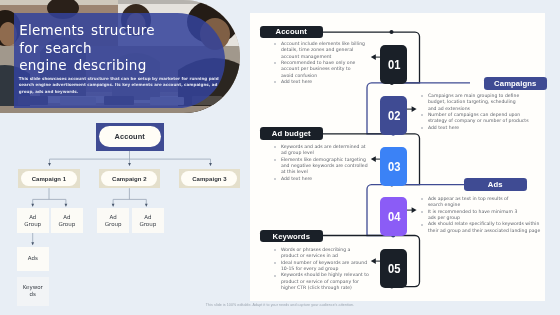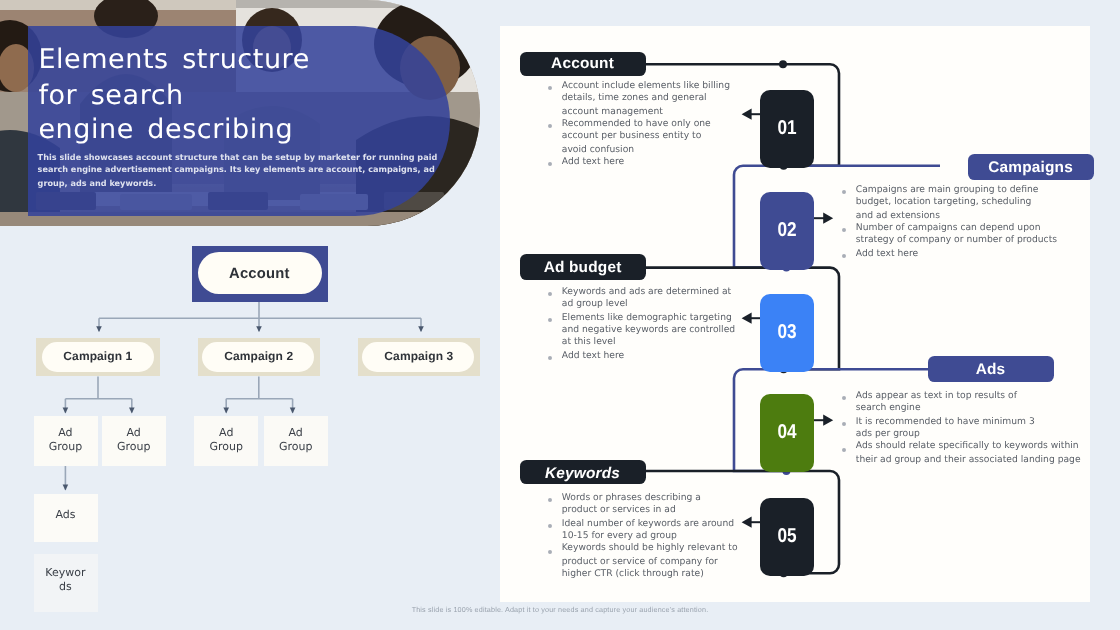--- a/index.html
+++ b/index.html
@@ -58,21 +58,21 @@
   .panel{position:absolute;left:250px;top:13px;width:295px;height:288px;background:#fffefb;}
   .connectors{position:absolute;left:0;top:0;width:560px;height:315px;}
   #steps-layer{position:absolute;left:0;top:0;width:560px;height:315px;}
 
   .step-label{position:absolute;height:12.6px;border-radius:3.2px;
       display:flex;align-items:center;justify-content:center;
       color:#ffffff;font-size:7.7px;font-weight:700;letter-spacing:0.1px;width:63.2px;
       font-family:"Liberation Sans",sans-serif;}
   .step-num{position:absolute;width:27.1px;height:39px;border-radius:5px;
       display:flex;align-items:center;justify-content:center;
-      color:#ffffff;font-size:10px;font-weight:700;letter-spacing:-0.1px;
+      color:#ffffff;font-size:13px;font-weight:700;letter-spacing:-0.1px;
       font-family:"Liberation Sans",sans-serif;}
   .step-num span{display:block;transform:scaleX(0.86);}
   .step-list{position:absolute;margin:0;padding:0;list-style:none;}
   .step-list li{position:relative;padding-left:7.1px;color:#5a5f67;white-space:nowrap;
       font-size:4.6px;line-height:6.35px;font-family:"DejaVu Sans",sans-serif;}
   .step-list li:before{content:"";position:absolute;left:0.4px;top:2.3px;
       width:1.7px;height:1.7px;border-radius:50%;
       border:0.45px solid #a9aeb6;box-sizing:border-box;}
 </style>
 </head>
@@ -284,38 +284,38 @@
         <li>
           <div>Elements like demographic targeting</div>
           <div>and negative keywords are controlled</div>
           <div>at this level</div>
         </li>
         <li>
           <div>Add text here</div>
         </li>
       </ul>
       <div class="step-label" style="left: 463.7px; top: 178.1px; background: rgb(63, 75, 147);">Ads</div>
-      <div class="step-num" style="left: 380.4px; top: 197.3px; background: #4d7c0f;">
+      <div class="step-num" style="left: 380.4px; top: 197.3px; background: #8b5cf6;">
         <span>04</span>
       </div>
       <ul class="step-list" style="left: 420.8px; top: 196.1px; width: 112px;">
         <li>
           <div>Ads appear as text in top results of</div>
           <div>search engine</div>
         </li>
         <li>
           <div>It is recommended to have minimum 3</div>
           <div>ads per group</div>
         </li>
         <li>
           <div>Ads should relate specifically to keywords within</div>
           <div>their ad group and their associated landing page</div>
         </li>
       </ul>
-      <div class="step-label" style="left: 259.7px; top: 229.8px; background: rgb(26, 32, 40); font-style: italic;">Keywords</div>
+      <div class="step-label" style="left: 259.7px; top: 229.8px; background: rgb(26, 32, 40);">Keywords</div>
       <div class="step-num" style="left: 380.4px; top: 249px; background: rgb(26, 32, 40); text-align: center;">
         <span>05</span>
       </div>
       <ul class="step-list" style="left: 273.8px; top: 247.1px; width: 93px;">
         <li>
           <div>Words or phrases describing a</div>
           <div>product or services in ad</div>
         </li>
         <li>
           <div>Ideal number of keywords are around</div>

